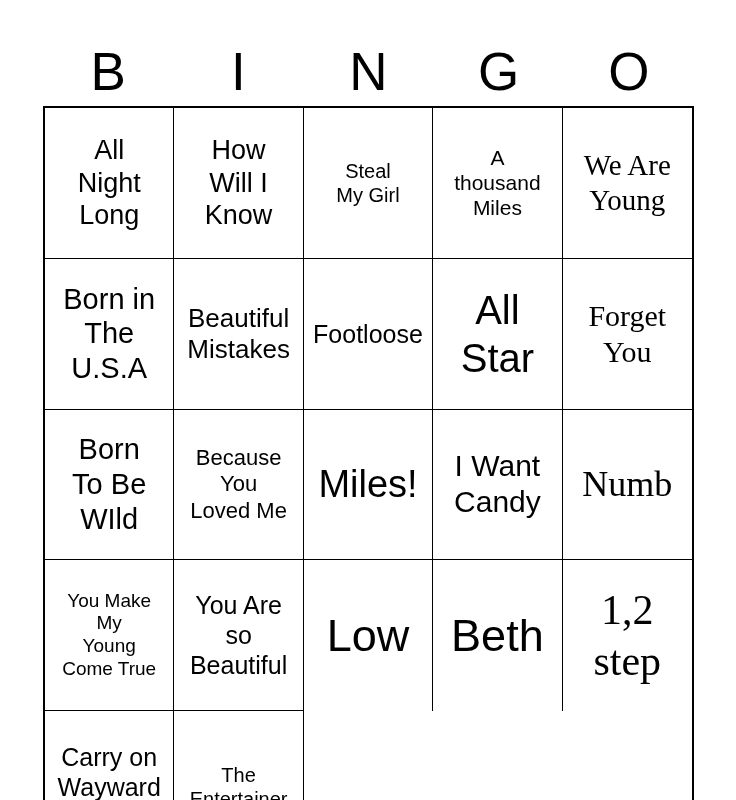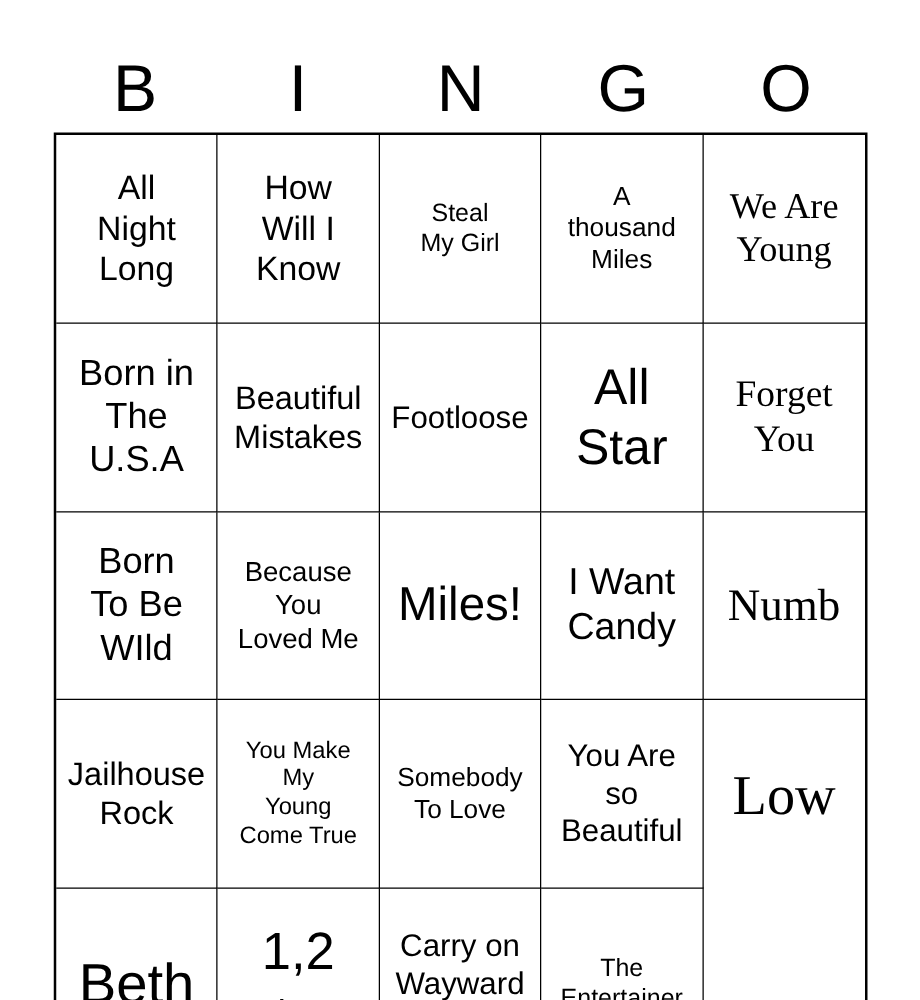--- a/index.html
+++ b/index.html
@@ -101,28 +101,24 @@
 To Be
 WIld</div>
   <div class="cell" style="font-size: 22px;">Because
 You
 Loved Me</div>
   <div class="cell" style="font-size: 38px;">Miles!</div>
   <div class="cell" style="font-size: 30px;">I Want
 Candy</div>
   <div class="cell" style="font-size: 36px;">Numb</div>
 
-  <div class="cell" style="font-size: 26px;">Jailhouse
-Rock</div>
   <div class="cell" style="font-size: 19px;">You Make
 My
 Young
 Come True</div>
-  <div class="cell" style="font-size: 21px;">Somebody
-To Love</div>
   <div class="cell" style="font-size: 25px;">You Are
 so
 Beautiful</div>
 
   <div class="cell" style="font-size: 45px;">Low</div>
   <div class="cell" style="font-size: 45px;">Beth</div>
   <div class="cell" style="font-size: 42px;">1,2
 step</div>
   <div class="cell" style="font-size: 25px;">Carry on
 Wayward

